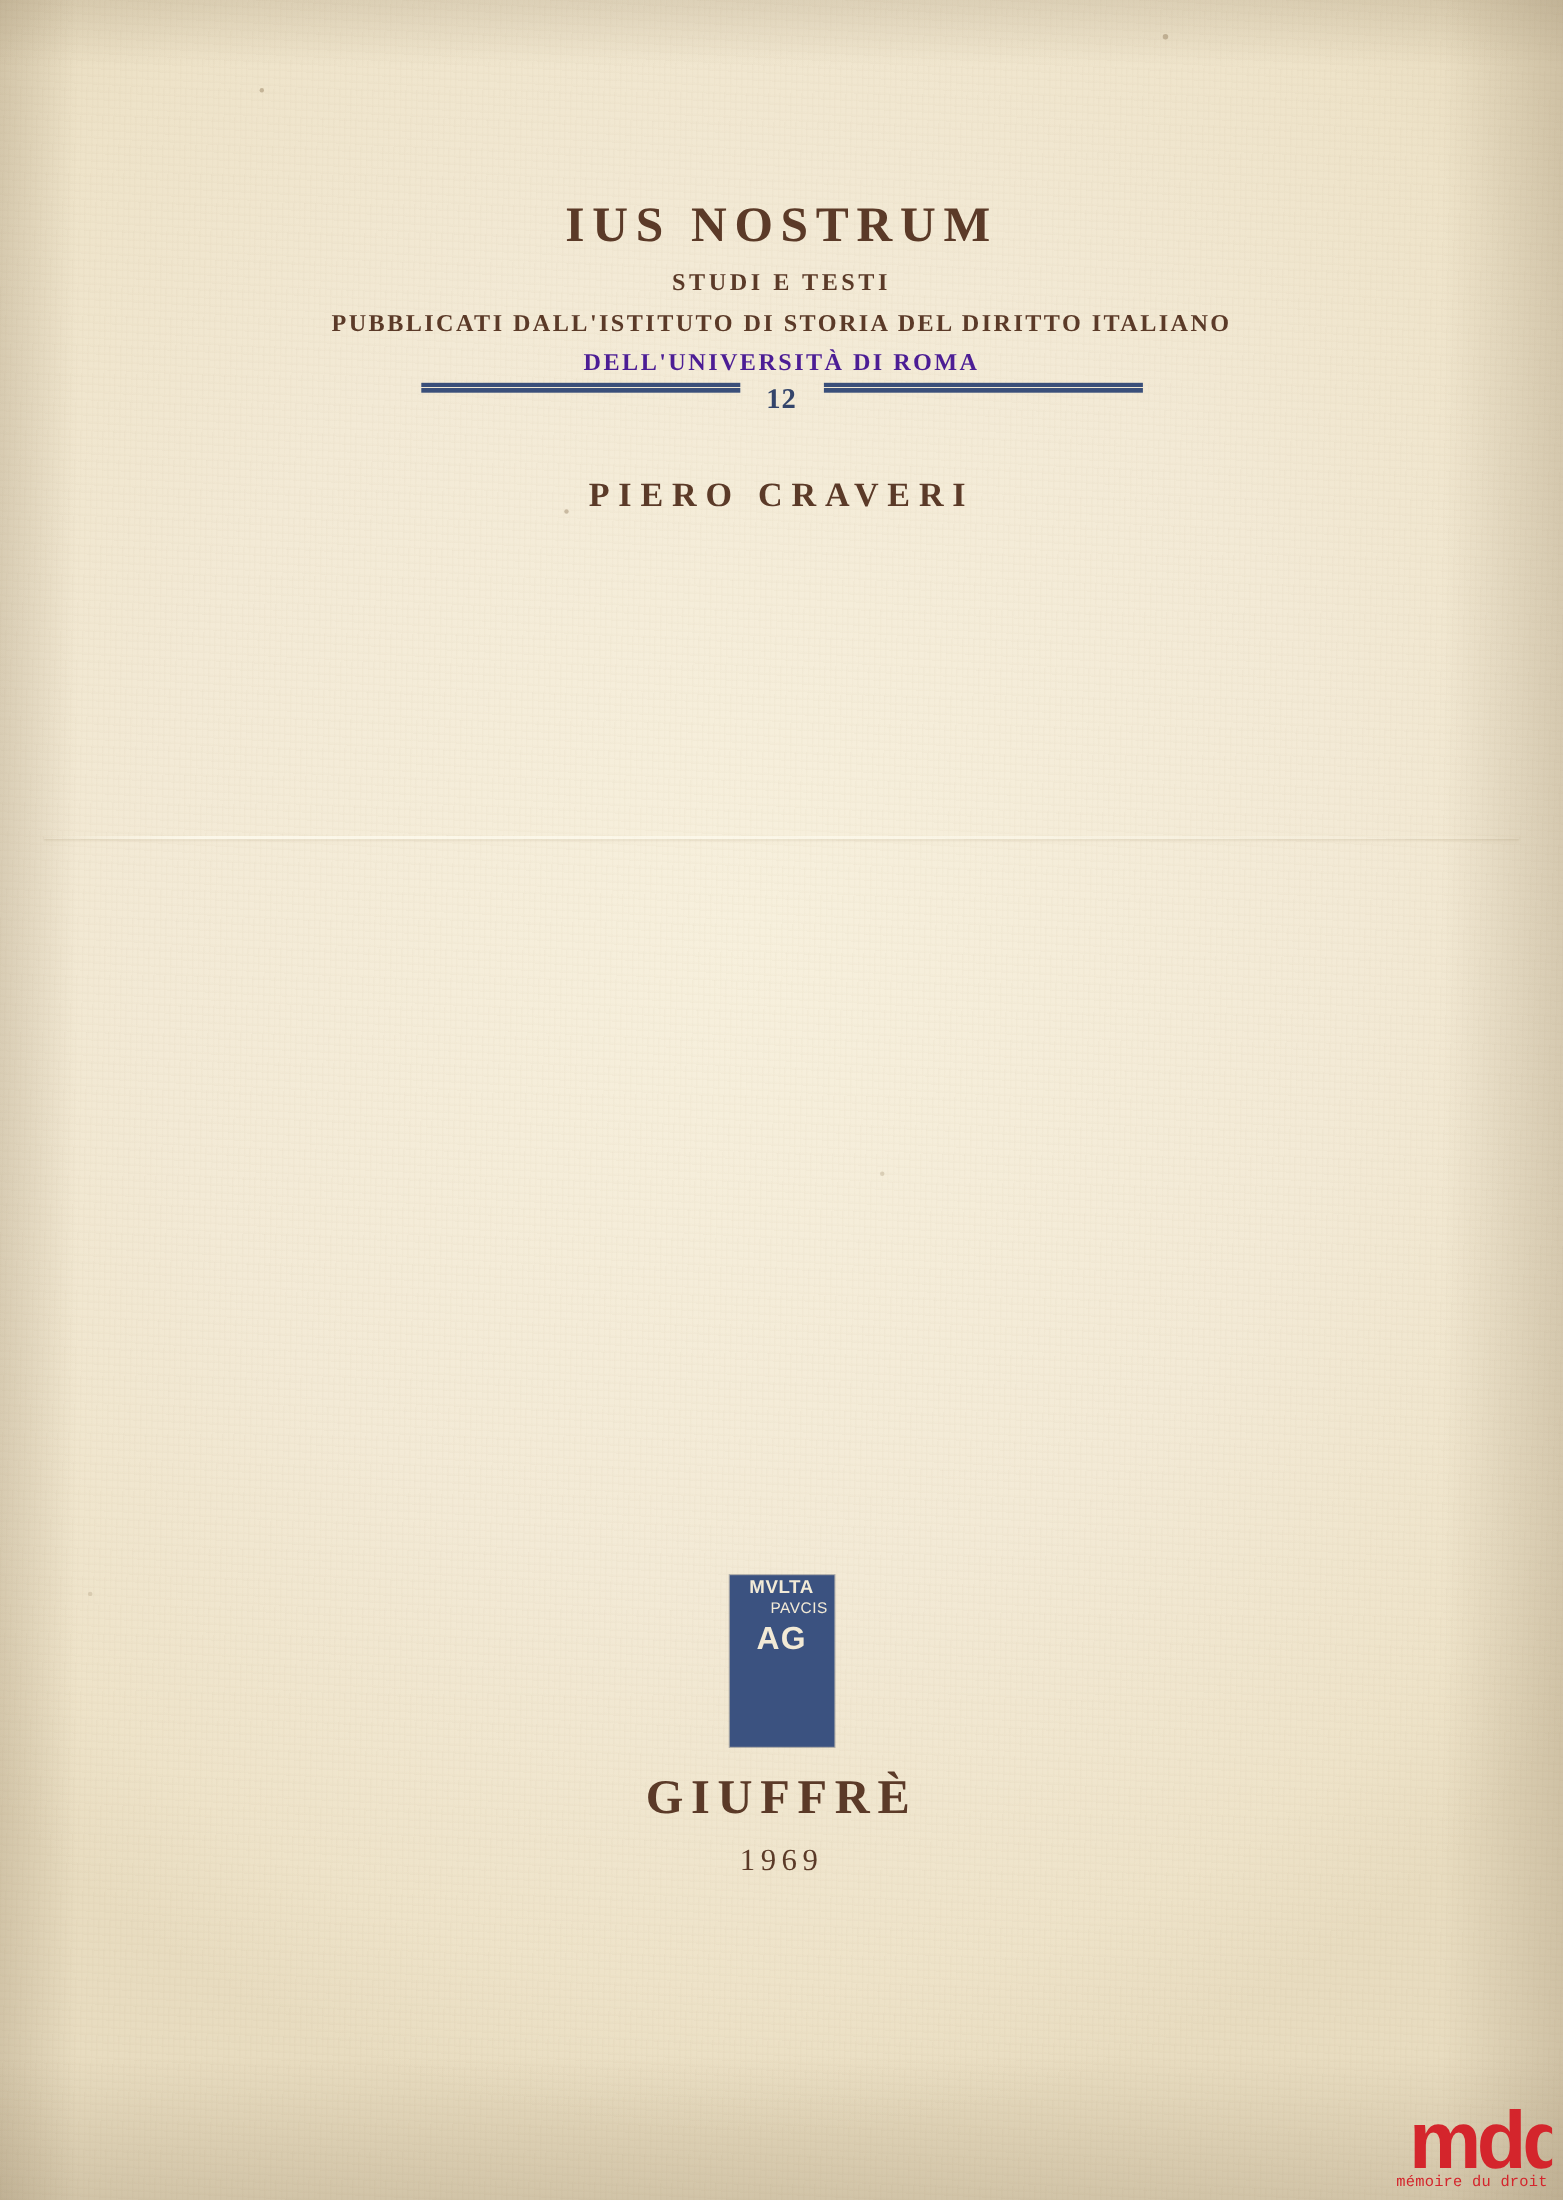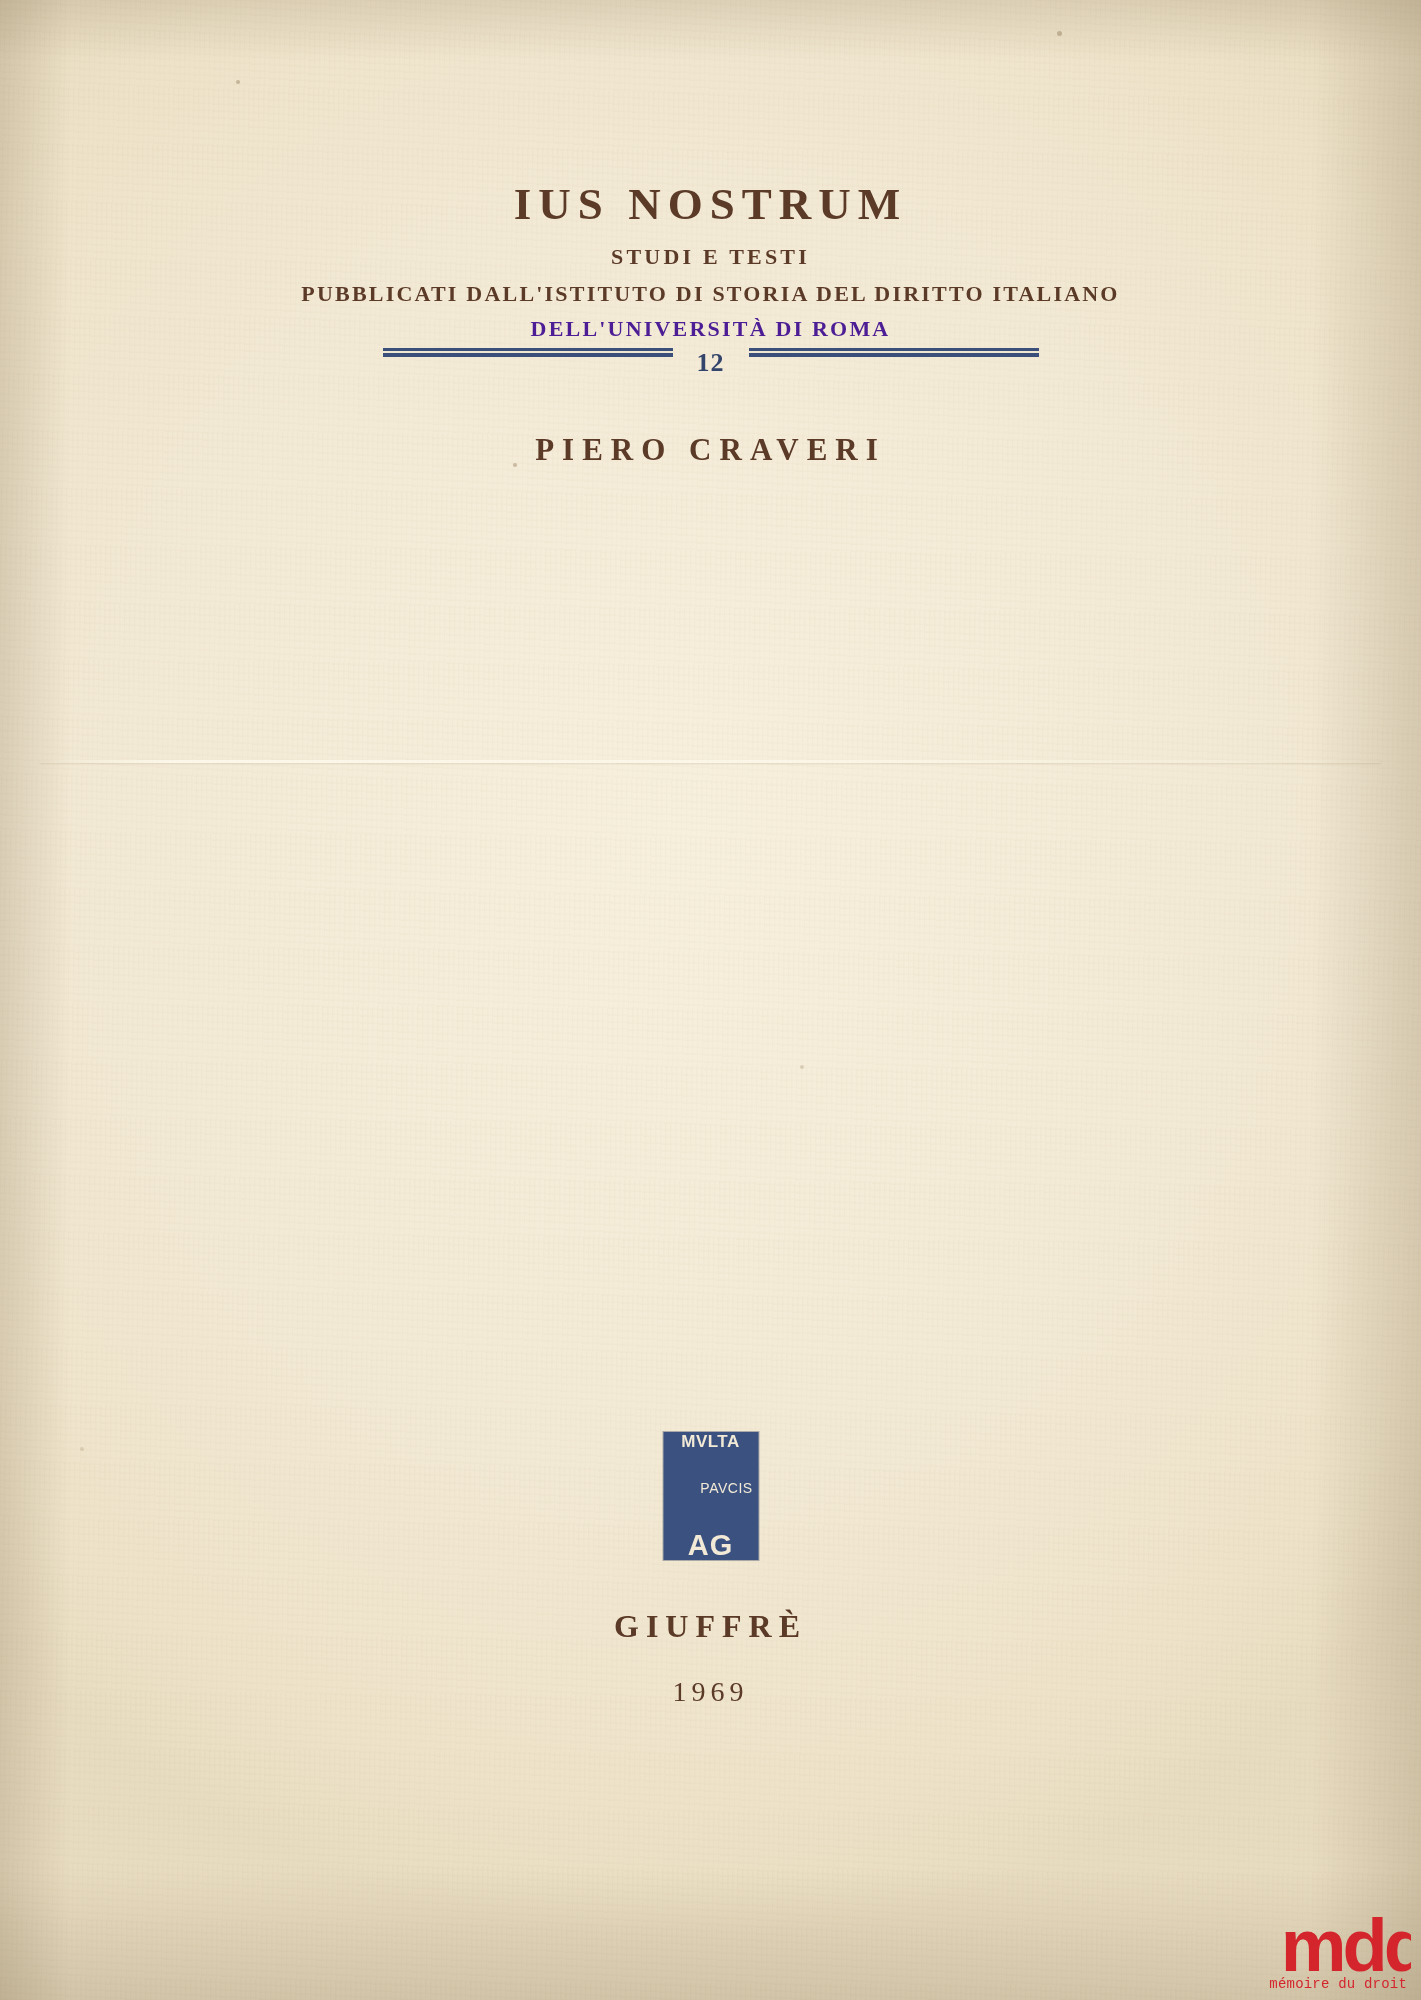--- a/index.html
+++ b/index.html
@@ -151,30 +151,29 @@
     letter-spacing: 2.6px;
     line-height: 1.42;
     white-space: nowrap;
   }
   .publisher-mark {
     position: absolute;
     left: 50%;
     transform: translateX(-50%);
     top: 1432px;
     width: 95px;
-    height: 128px;
+    height: 156px;
     background: #3b5280;
     color: #f2ead6;
     display: flex;
     flex-direction: column;
     align-items: center;
-    justify-content: flex-end;
+    justify-content: flex-start;
     font-family: "Liberation Sans", sans-serif;
     box-shadow: 0 0 0 1px rgba(40,55,90,0.35);
-    gap: 28px;
   }
   .publisher-mark .m1 {
     font-size: 17px;
     letter-spacing: 0.5px;
     font-weight: bold;
     line-height: 1.25;
   }
   .publisher-mark .m2 {
     font-size: 14px;
     letter-spacing: 0.5px;
@@ -186,21 +185,21 @@
     font-size: 29px;
     letter-spacing: 1px;
     font-weight: bold;
     margin-top: 4px;
     line-height: 1.05;
   }
   .publisher-name {
     position: absolute;
     left: 0; right: 0;
     top: 1608px;
-    font-size: 32px;
+    font-size: 44px;
     letter-spacing: 7px;
     font-weight: bold;
     color: #5b3a28;
   }
   .publication-year {
     position: absolute;
     left: 0; right: 0;
     top: 1676px;
     font-size: 28px;
     letter-spacing: 5px;

